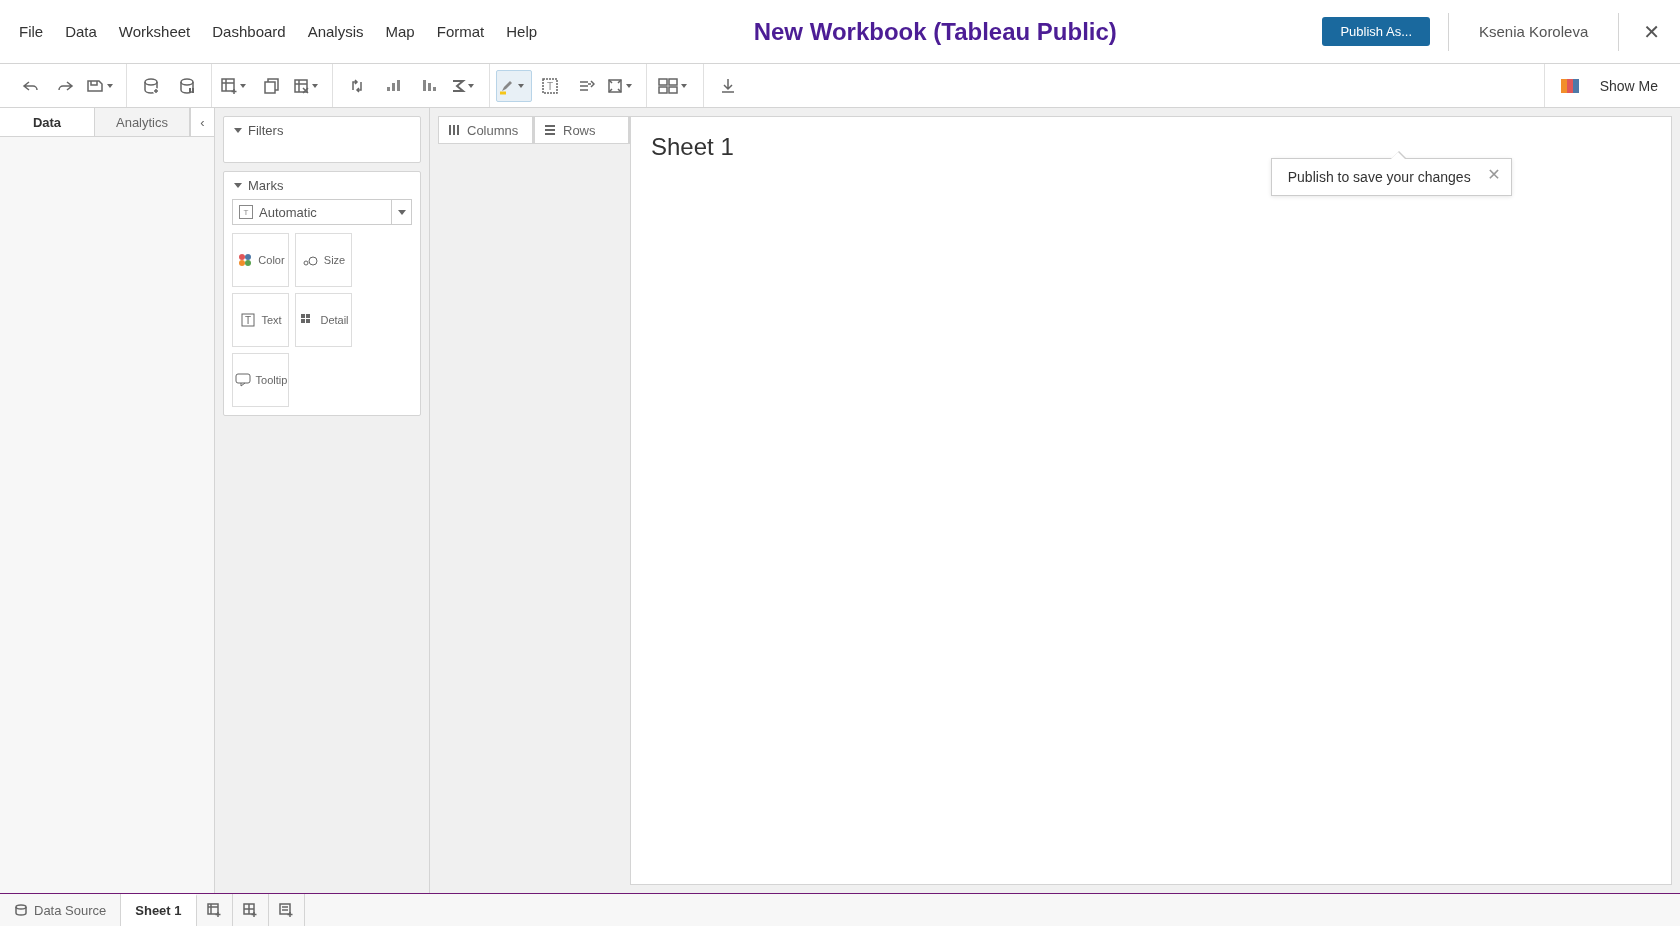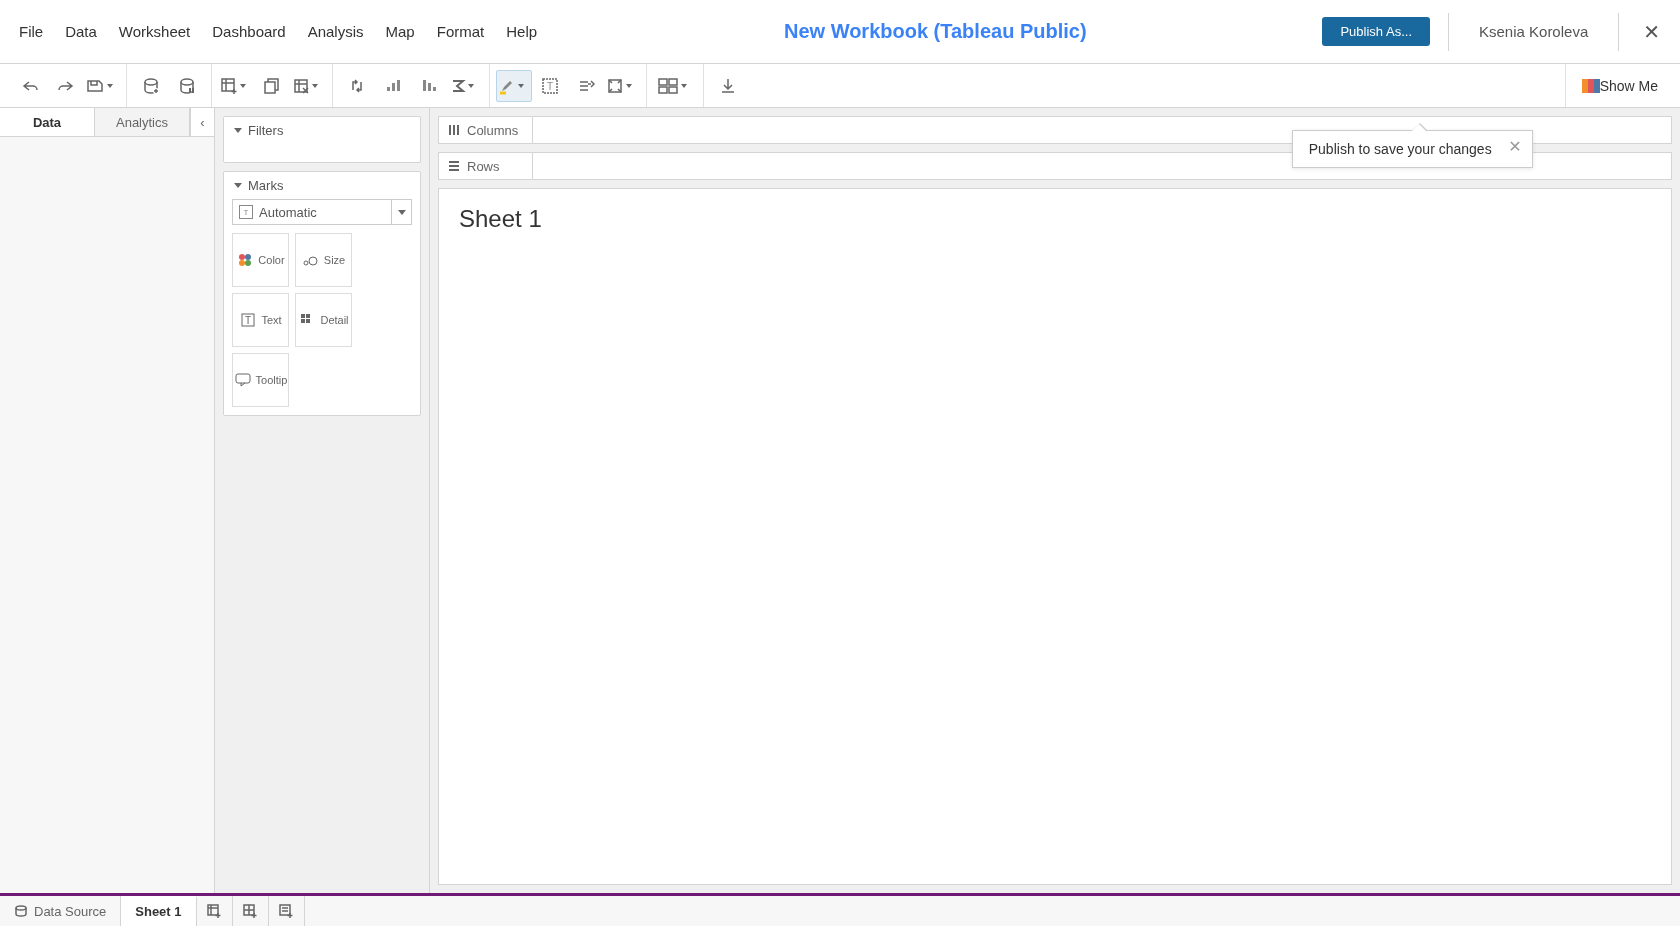--- a/index.html
+++ b/index.html
@@ -1,41 +1,41 @@
 <!DOCTYPE html>
 <html><head>
 <meta charset="utf-8">
 <style>
 * { box-sizing: border-box; margin: 0; padding: 0; font-family: -apple-system, BlinkMacSystemFont, "Segoe UI", Arial, sans-serif; }
 body { width: 1680px; height: 926px; background: #fff; overflow: hidden; font-size: 13px; color: #333; }
 
 .menubar { height: 64px; display: flex; align-items: center; border-bottom: 1px solid #d4d4d4; padding: 0 8px; background: #fff; }
 .menubar .menu-item { padding: 8px 11px; cursor: pointer; font-size: 15px; color: #333; }
-.menubar .title-wrap { flex: 1; text-align: center; font-size: 20px; font-weight: 600; color: #3b82f6; }
+.menubar .title-wrap { flex: 1; text-align: center; font-size: 24px; font-weight: 600; color: #4c1d95; }
 .publish-btn { background: #1a699e; color: #fff; border: none; padding: 7px 18px; border-radius: 3px; font-size: 13px; cursor: pointer; margin-right: 6px; }
 .sep-v { width: 1px; height: 38px; background: #d4d4d4; margin: 0 12px; }
 .user-name { font-size: 15px; color: #555; padding: 0 18px; }
 .close-x { font-size: 20px; color: #555; padding: 0 12px; cursor: pointer; }
 
 .toolbar { height: 44px; display: flex; align-items: center; background: #fff; border-bottom: 1px solid #d4d4d4; padding: 0 6px; position: relative; }
 .tool-group { display: flex; align-items: center; height: 100%; padding: 0 6px; }
 .tool-sep { width: 1px; height: 100%; background: #e0e0e0; }
 .tool-btn { width: 36px; height: 32px; display: flex; align-items: center; justify-content: center; cursor: pointer; border-radius: 2px; color: #666; }
 .tool-btn.wide { width: 44px; }
 .tool-btn.active { background: #e8f0f6; border: 1px solid #b8d4e8; }
 .tool-btn svg { display: block; }
 .tool-drop { display: flex; align-items: center; padding-right: 6px; }
 .tool-drop::after { content: ""; border-left: 3px solid transparent; border-right: 3px solid transparent; border-top: 4px solid #666; margin-left: 2px; }
 
-.tooltip-pop { position: absolute; right: 32px; top: 44px; background: #fff; border: 1px solid #ccc; padding: 10px 40px 10px 16px; font-size: 14px; box-shadow: 0 1px 4px rgba(0,0,0,0.1); }
+.tooltip-pop { position: absolute; right: 32px; top: 72px; background: #fff; border: 1px solid #ccc; padding: 10px 40px 10px 16px; font-size: 14px; box-shadow: 0 1px 4px rgba(0,0,0,0.1); }
 .tooltip-pop::before { content: ""; position: absolute; top: -8px; left: 50%; border-left: 8px solid transparent; border-right: 8px solid transparent; border-bottom: 8px solid #ccc; }
 .tooltip-pop::after { content: ""; position: absolute; top: -7px; left: 50%; border-left: 7px solid transparent; border-right: 7px solid transparent; border-bottom: 7px solid #fff; }
 .tooltip-pop .x { position: absolute; right: 10px; top: 6px; color: #999; cursor: pointer; font-size: 16px; }
 
-.showme { display: flex; align-items: center; gap: 0; padding: 0 16px; font-size: 14px; cursor: pointer; }
+.showme { display: flex; align-items: center; gap: 21px; padding: 0 16px; font-size: 14px; cursor: pointer; }
 .showme-icon { width: 18px; height: 14px; background: linear-gradient(to right, #f28e2b 33%, #e15759 33% 66%, #4e79a7 66%); }
 
 .main { display: flex; height: calc(100% - 64px - 44px - 33px); }
 
 .side-tabs { width: 215px; border-right: 1px solid #d4d4d4; }
 .side-tab-row { display: flex; border-bottom: 1px solid #d4d4d4; height: 29px; }
 .side-tab { flex: 1; display: flex; align-items: center; justify-content: center; font-size: 13px; color: #666; cursor: pointer; background: #f3f3f3; border-right: 1px solid #d4d4d4; }
 .side-tab.active { background: #fff; font-weight: 600; color: #333; }
 .side-tab:last-child { border-right: none; }
 .collapse-btn { width: 24px; display: flex; align-items: center; justify-content: center; color: #666; cursor: pointer; border-left: 1px solid #d4d4d4; }
@@ -46,28 +46,28 @@
 .card-head { display: flex; align-items: center; gap: 6px; padding: 6px 10px; font-size: 13px; color: #555; }
 .chev { width: 0; height: 0; border-left: 4px solid transparent; border-right: 4px solid transparent; border-top: 5px solid #666; }
 .marks-select { margin: 0 8px 8px 8px; border: 1px solid #ccc; height: 26px; display: flex; align-items: center; padding: 0 6px; font-size: 13px; color: #555; position: relative; }
 .marks-select .sel-icon { width: 14px; height: 14px; border: 1px solid #888; margin-right: 6px; display: flex; align-items: center; justify-content: center; font-size: 8px; color: #888; }
 .marks-select .drop { position: absolute; right: 0; top: 0; bottom: 0; width: 20px; border-left: 1px solid #ccc; display: flex; align-items: center; justify-content: center; }
 .marks-select .drop::after { content: ""; border-left: 4px solid transparent; border-right: 4px solid transparent; border-top: 5px solid #666; }
 .marks-grid { display: flex; flex-wrap: wrap; gap: 6px; padding: 0 8px 8px 8px; }
 .mark-cell { width: 57px; height: 54px; border: 1px solid #ddd; display: flex; flex-direction: row; align-items: center; justify-content: center; gap: 4px; font-size: 11px; color: #666; cursor: pointer; }
 .mark-cell .mi { width: 18px; height: 18px; display: flex; align-items: center; justify-content: center; }
 
-.canvas-col { flex: 1; display: flex; flex-direction: column; padding: 8px; background: #f0f0f0; }
+.canvas-col { flex: 1; display: flex; padding: 8px; background: #f0f0f0; }
 .shelf-row { display: flex; margin-bottom: 8px; }
 .shelf-label { width: 94px; height: 28px; background: #fff; border: 1px solid #d4d4d4; display: flex; align-items: center; gap: 6px; padding: 0 8px; font-size: 13px; color: #666; border-right: none; }
 .shelf-body { flex: 1; height: 28px; background: #fff; border: 1px solid #d4d4d4; }
 .sheet-canvas { flex: 1; background: #fff; border: 1px solid #d4d4d4; padding: 16px 20px; }
 .sheet-title { font-size: 24px; color: #333; }
 
-.bottom-bar { height: 33px; border-top: 3px solid #701a75; display: flex; align-items: center; background: #f7f7f7; }
+.bottom-bar { height: 33px; border-top: 1px solid #701a75; display: flex; align-items: center; background: #f7f7f7; }
 .ds-tab { display: flex; align-items: center; gap: 6px; padding: 0 14px; height: 100%; font-size: 13px; color: #666; cursor: pointer; border-right: 1px solid #d4d4d4; }
 .sheet-tab { padding: 0 14px; height: 100%; display: flex; align-items: center; font-size: 13px; background: #fff; border-right: 1px solid #d4d4d4; font-weight: 600; cursor: pointer; border-top: 2px solid #fff; margin-top: -1px; }
 .add-tab { width: 36px; height: 100%; display: flex; align-items: center; justify-content: center; border-right: 1px solid #d4d4d4; cursor: pointer; color: #666; }
 
 .iconsvg { stroke: #666; fill: none; stroke-width: 1.5; }
 </style>
 </head>
 <body>
 
 <div class="menubar">

